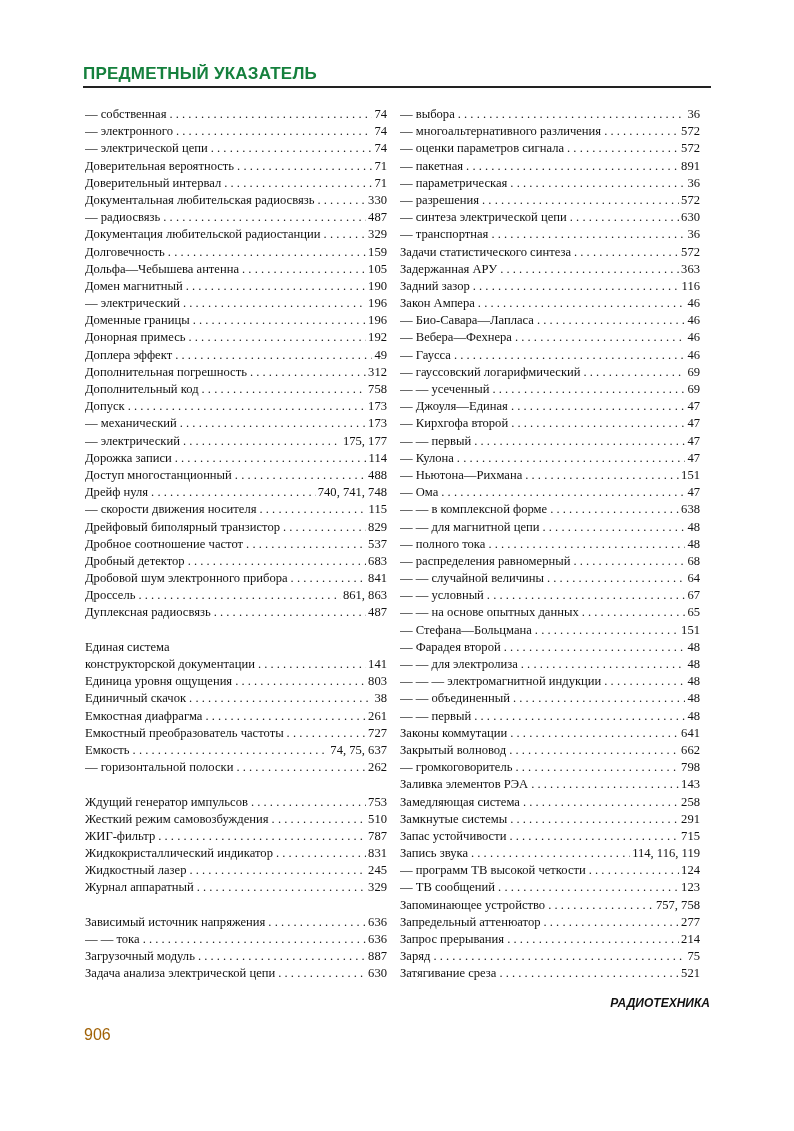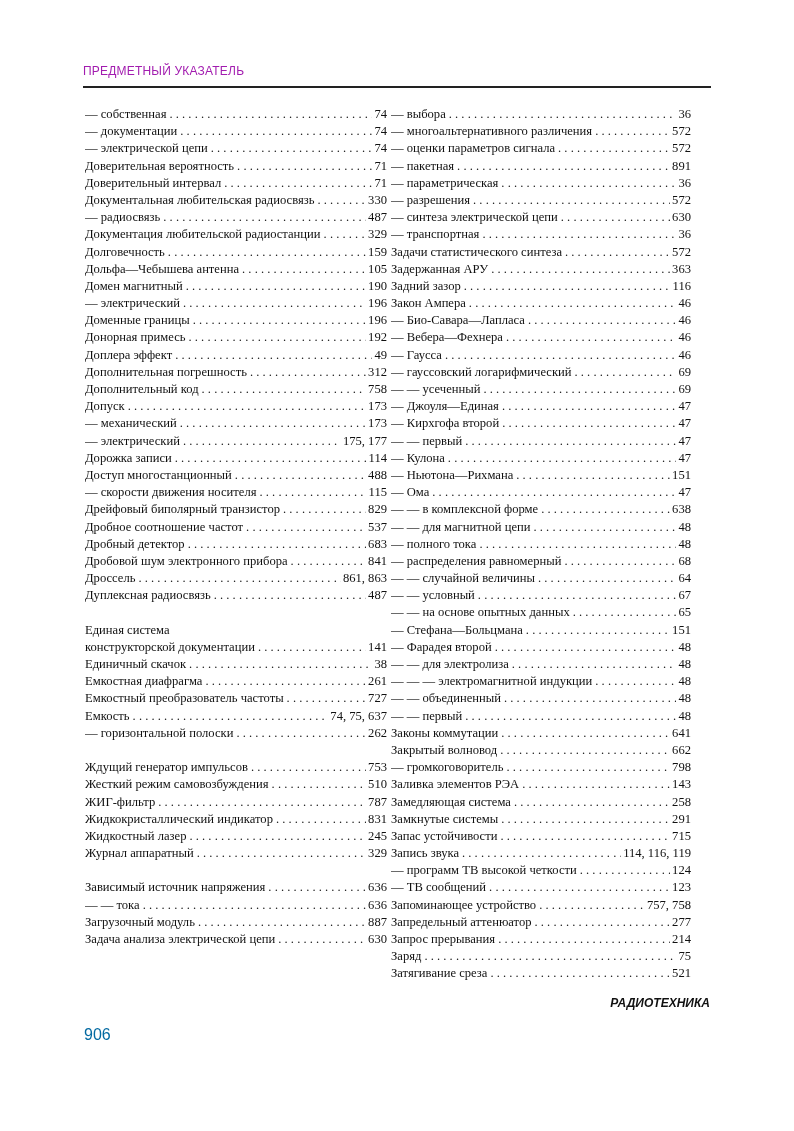--- a/index.html
+++ b/index.html
@@ -1,67 +1,67 @@
 <!DOCTYPE html>
 <html><head>
   <meta charset="utf-8">
   <style>
     html, body { margin: 0; padding: 0; background: #ffffff; }
     body { width: 794px; height: 1131px; position: relative; overflow: hidden; color: #111; }
     .header-title {
       position: absolute; left: 83px; top: 64px;
-      font-family: "Liberation Sans", sans-serif; font-size: 12px; font-weight: normal;
-      letter-spacing: 0.2px; color: #a21caf;
+      font-family: "Liberation Sans", sans-serif; font-size: 17px; font-weight: bold;
+      letter-spacing: 0.2px; color: #15803d;
     }
     .header-rule {
       position: absolute; left: 83px; top: 86px; width: 628px; height: 2px; background: #222;
     }
     .col { position: absolute; top: 106px; }
     .col-left { left: 85px; width: 302px; }
-    .col-right { left: 391px; width: 300px; }
+    .col-right { left: 400px; width: 300px; }
     .entry {
       display: flex; align-items: baseline;
       font-family: "Liberation Serif", serif; font-size: 12.6px; line-height: 17.2px; height: 17.2px;
       white-space: nowrap; overflow: hidden;
     }
     .entry .term { flex: 0 0 auto; padding-right: 3px; }
     .entry .leader {
       flex: 1 1 auto; overflow: hidden; white-space: nowrap; letter-spacing: 2.6px;
       color: #222;
     }
     .entry .leader::before {
       content: ". . . . . . . . . . . . . . . . . . . . . . . . . . . . . . . . . . . . . . . . . . . . . . . . . . . . . . . . . . . . . . . . . . . . . . . . . . . . . . . . . . .";
       letter-spacing: 0;
     }
     .entry .pages { flex: 0 0 auto; padding-left: 2px; text-align: right; }
     .gap { height: 17.2px; }
     .entry.head-only .term { padding-right: 0; }
     .footer-page {
       position: absolute; left: 84px; top: 1026px;
-      font-family: "Liberation Sans", sans-serif; font-size: 16px; color: #0369a1;
+      font-family: "Liberation Sans", sans-serif; font-size: 16px; color: #a16207;
     }
     .footer-book {
       position: absolute; right: 84px; top: 996px;
       font-family: "Liberation Sans", sans-serif; font-size: 12px; font-style: italic; font-weight: bold; color: #111;
     }
   </style>
 </head>
 <body>
 
 <div class="header-title">ПРЕДМЕТНЫЙ УКАЗАТЕЛЬ</div>
 <div class="header-rule"></div>
 
 <div class="col col-left">
     <div class="entry">
       <span class="term">— собственная</span>
       <span class="leader"></span>
       <span class="pages">74</span>
     </div>
     <div class="entry">
-      <span class="term">— документации</span>
+      <span class="term">— электронного</span>
       <span class="leader"></span>
       <span class="pages">74</span>
     </div>
     <div class="entry">
       <span class="term">— электрической цепи</span>
       <span class="leader"></span>
       <span class="pages">74</span>
     </div>
     <div class="entry">
       <span class="term">Доверительная вероятность</span>
@@ -150,20 +150,25 @@
     </div>
     <div class="entry">
       <span class="term">Дорожка записи</span>
       <span class="leader"></span>
       <span class="pages">114</span>
     </div>
     <div class="entry">
       <span class="term">Доступ многостанционный</span>
       <span class="leader"></span>
       <span class="pages">488</span>
+    </div>
+    <div class="entry">
+      <span class="term">Дрейф нуля</span>
+      <span class="leader"></span>
+      <span class="pages">740, 741, 748</span>
     </div>
     <div class="entry">
       <span class="term">— скорости движения носителя</span>
       <span class="leader"></span>
       <span class="pages">115</span>
     </div>
     <div class="entry">
       <span class="term">Дрейфовый биполярный транзистор</span>
       <span class="leader"></span>
       <span class="pages">829</span>
@@ -194,20 +199,25 @@
       <span class="pages">487</span>
     </div>
     <div class="gap"></div>
     <div class="entry head-only">
       <span class="term">Единая система</span>
     </div>
     <div class="entry">
       <span class="term">конструкторской документации</span>
       <span class="leader"></span>
       <span class="pages">141</span>
+    </div>
+    <div class="entry">
+      <span class="term">Единица уровня ощущения</span>
+      <span class="leader"></span>
+      <span class="pages">803</span>
     </div>
     <div class="entry">
       <span class="term">Единичный скачок</span>
       <span class="leader"></span>
       <span class="pages">38</span>
     </div>
     <div class="entry">
       <span class="term">Емкостная диафрагма</span>
       <span class="leader"></span>
       <span class="pages">261</span>

